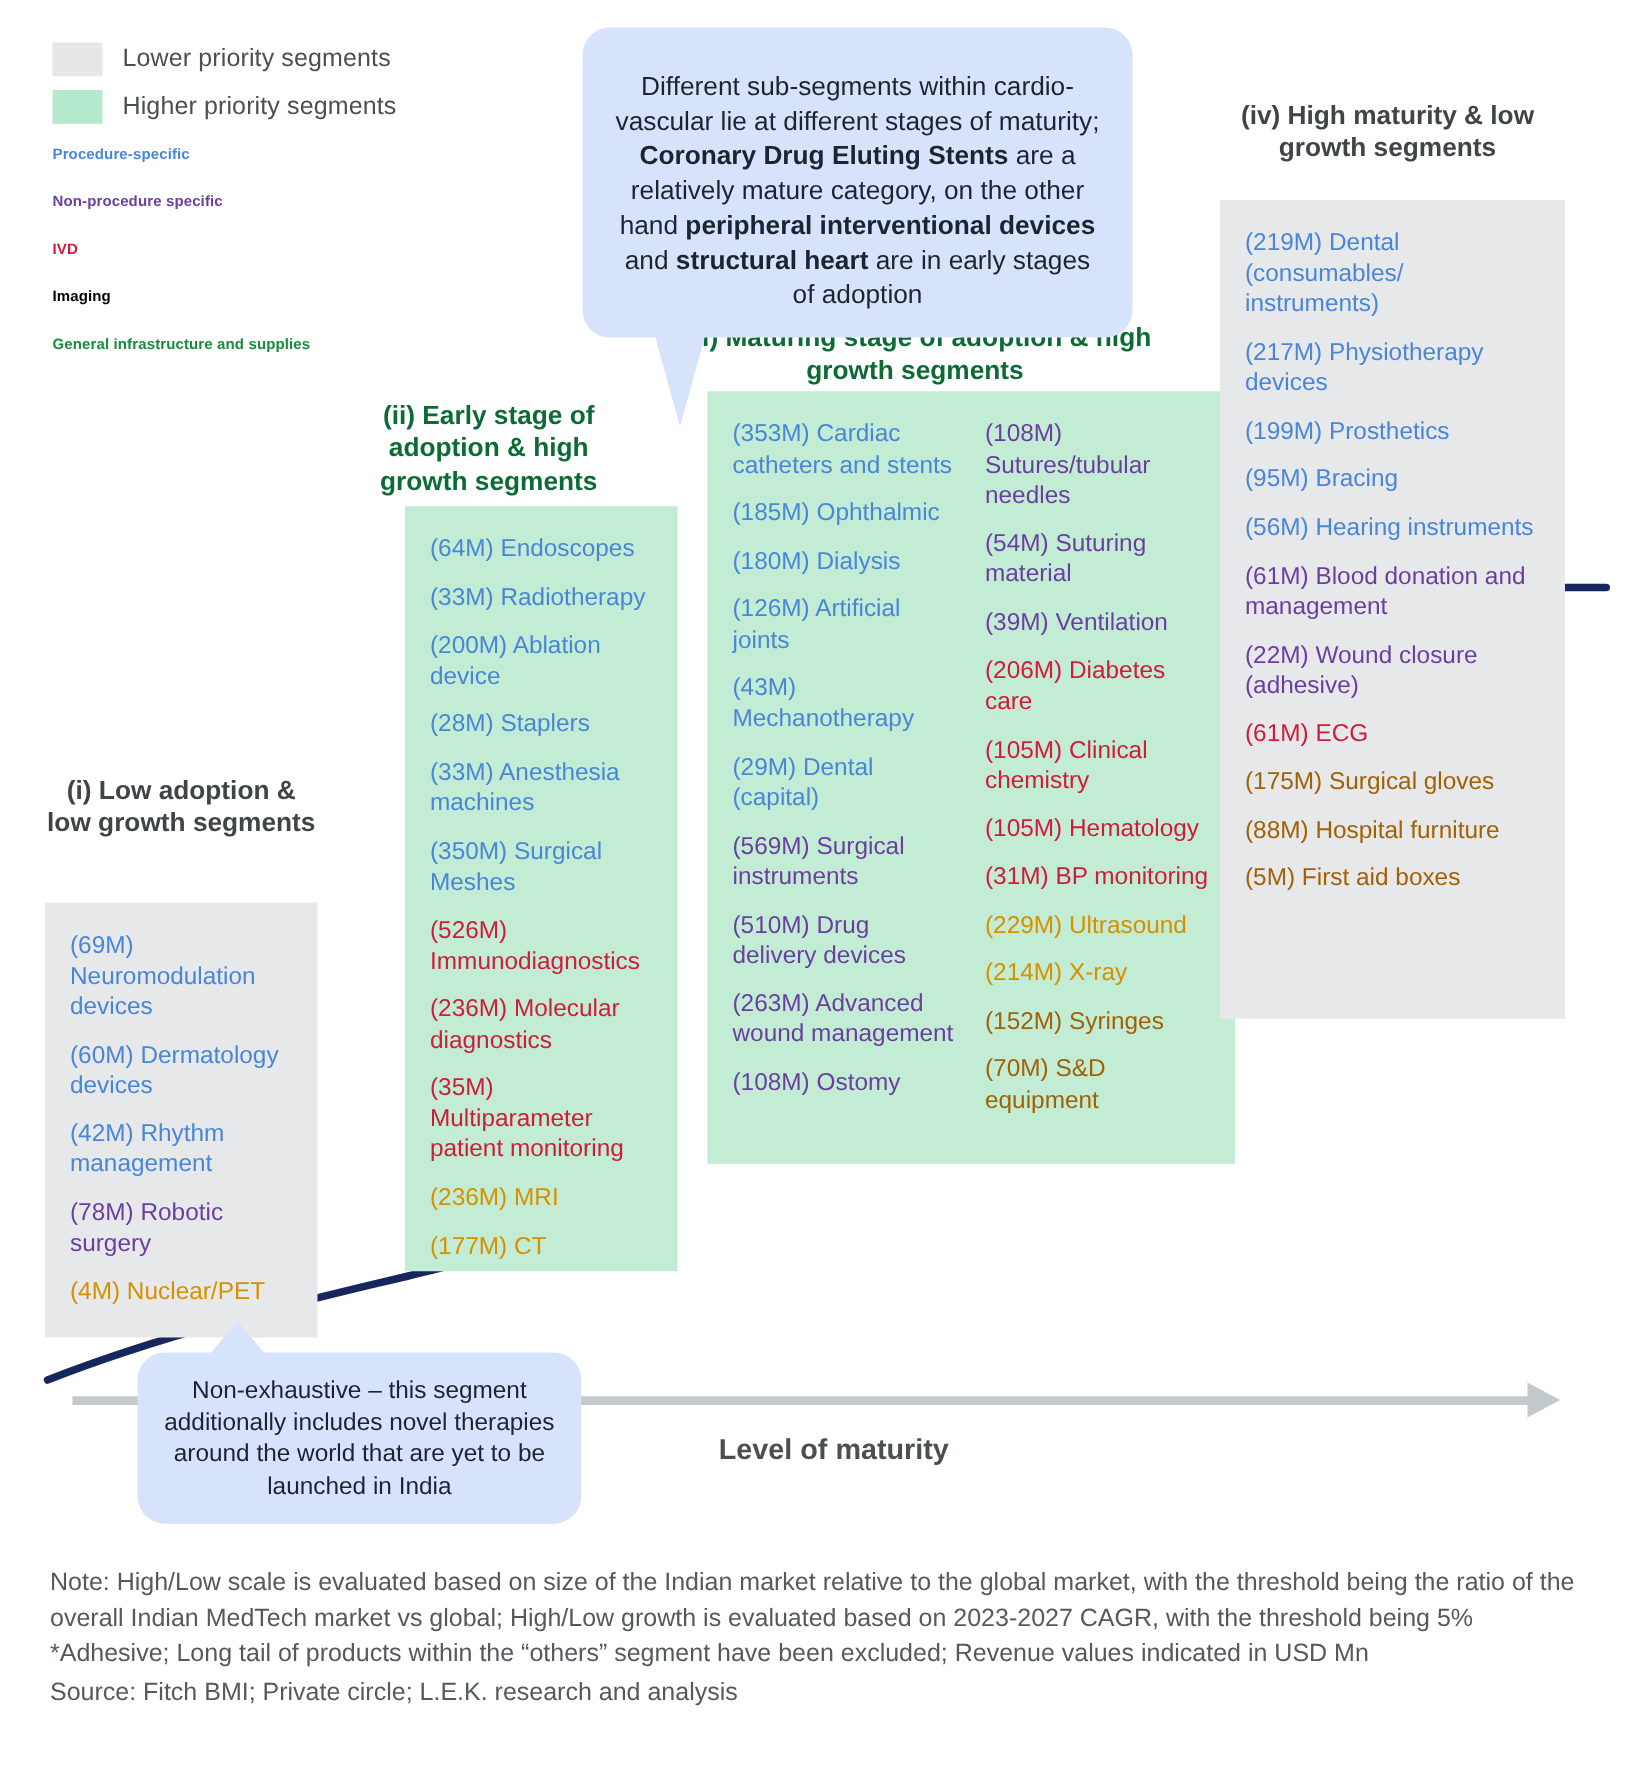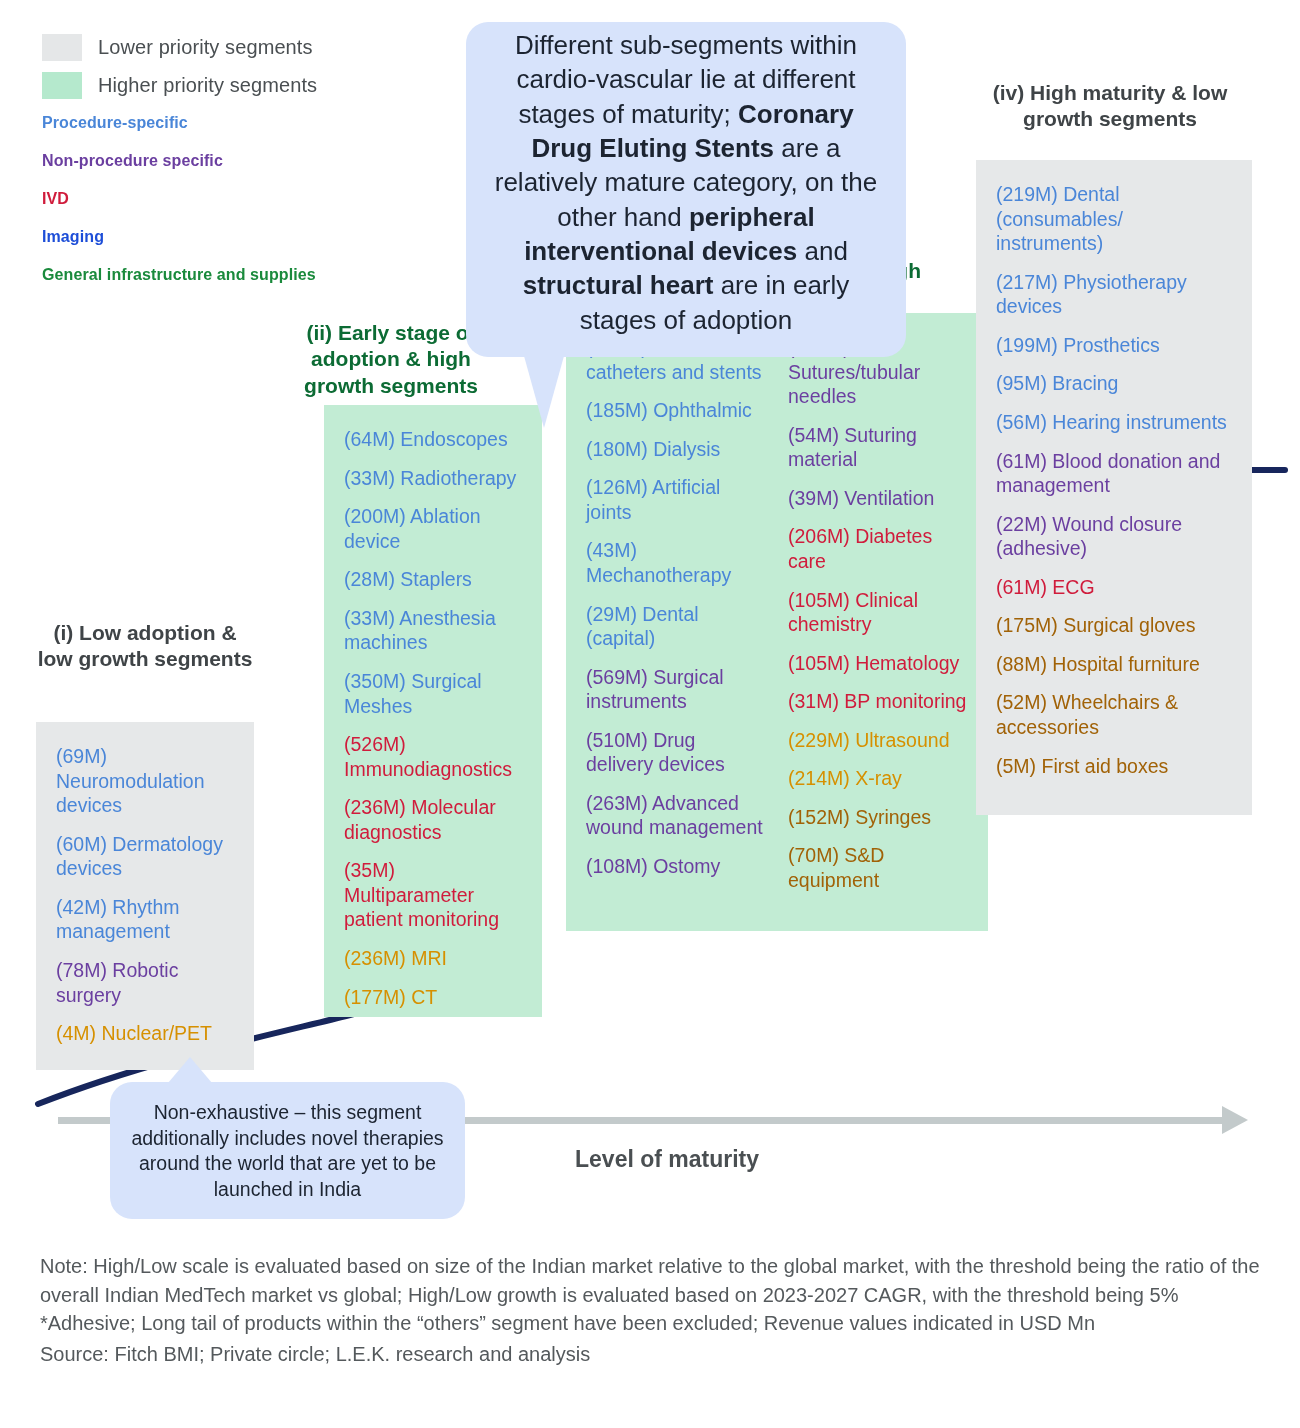--- a/index.html
+++ b/index.html
@@ -18,34 +18,34 @@
 
   
   #connectors { position:absolute; left:0; top:0; width:1300px; height:1428px; z-index:1; pointer-events:none; }
 
   
   #legend { position:absolute; left:42px; top:28px; z-index:4; }
   .legend-row { display:flex; align-items:center; height:38px; }
   .legend-sw { width:40px; height:27px; margin-right:16px; flex:0 0 auto; }
   .legend-label { font-size:20px; color:#4a4f52; letter-spacing:.1px; }
   .legend-text-row { height:38px; display:flex; align-items:center; }
-  .legend-text-row .legend-label { font-size:16px; }
+  .legend-text-row .legend-label { font-size:12px; }
 
   
   .bubble {
     position:absolute; background:#d7e3fb; border-radius:22px;
     color:#1c2431; z-index:6;
     text-align:center; line-height:1.32;
   }
   .bubble .tail {
     position:absolute; width:0; height:0;
     border-left:22px solid transparent; border-right:22px solid transparent;
   }
 
-  #bubble-top { left:466px; top:22px; width:440px; padding:6px 26px 20px; font-size:26px; }
+  #bubble-top { left:466px; top:22px; width:440px; padding:34px 26px 20px; font-size:21px; }
   #bubble-top .tail { border-top:72px solid #d7e3fb; left:58px; bottom:-71px; border-left-width:20px; border-right-width:20px; }
   #bubble-top b { font-weight:bold; }
 
   #bubble-bottom { left:110px; top:1082px; width:355px; padding:18px 20px 16px; font-size:19.5px; }
   #bubble-bottom .tail { border-bottom:26px solid #d7e3fb; left:58px; top:-25px; }
 
   
   .col-head {
     position:absolute; text-align:center; font-weight:bold;
     font-size:21px; line-height:1.25; z-index:4;
@@ -113,21 +113,21 @@
         <div class="legend-text-row">
           <span class="legend-label" style="color: rgb(74, 134, 216); font-weight: bold;">Procedure-specific</span>
         </div>
         <div class="legend-text-row">
           <span class="legend-label" style="color: rgb(107, 63, 160); font-weight: bold;">Non-procedure specific</span>
         </div>
         <div class="legend-text-row">
           <span class="legend-label" style="color: rgb(208, 28, 60); font-weight: bold;">IVD</span>
         </div>
         <div class="legend-text-row">
-          <span class="legend-label" style="color: #1d4ed8; font-weight: bold;">Imaging</span>
+          <span class="legend-label" style="color: #000000; font-weight: bold;">Imaging</span>
         </div>
         <div class="legend-text-row">
           <span class="legend-label" style="color: rgb(26, 138, 60); font-weight: bold;">General infrastructure and supplies</span>
         </div>
       </div>
   </div>
 
   <div class="bubble" id="bubble-top">
     <span id="bubble-top-text"><span>Different sub-segments within cardio-vascular lie at different stages of maturity; </span><b>Coronary Drug Eluting Stents</b><span> are a relatively mature category, on the other hand </span><b>peripheral interventional devices</b><span> and </span><b>structural heart</b><span> are in early stages of adoption</span></span>
     <span class="tail"></span>
@@ -204,21 +204,20 @@
           <div class="seg-item c-proc">(219M) Dental (consumables/ instruments)</div>
           <div class="seg-item c-proc">(217M) Physiotherapy devices</div>
           <div class="seg-item c-proc">(199M) Prosthetics</div>
           <div class="seg-item c-proc">(95M) Bracing</div>
           <div class="seg-item c-proc">(56M) Hearing instruments</div>
           <div class="seg-item c-nonproc">(61M) Blood donation and management</div>
           <div class="seg-item c-nonproc">(22M) Wound closure (adhesive)</div>
           <div class="seg-item c-ivd">(61M) ECG</div>
           <div class="seg-item c-gen">(175M) Surgical gloves</div>
           <div class="seg-item c-gen">(88M) Hospital furniture</div>
-          <div class="seg-item c-gen">(52M) Wheelchairs &amp; accessories</div>
           <div class="seg-item c-gen">(5M) First aid boxes</div>
         </div>
       </div>
   </div>
 
   <div class="bubble" id="bubble-bottom">
     <span class="tail"></span>
     <span>Non-exhaustive – this segment additionally includes novel therapies around the world that are yet to be launched in India</span>
   </div>
 

